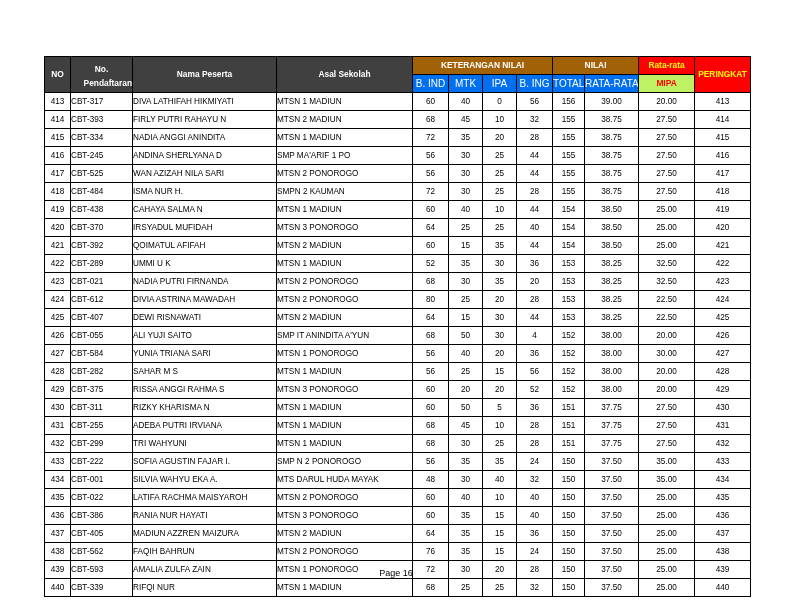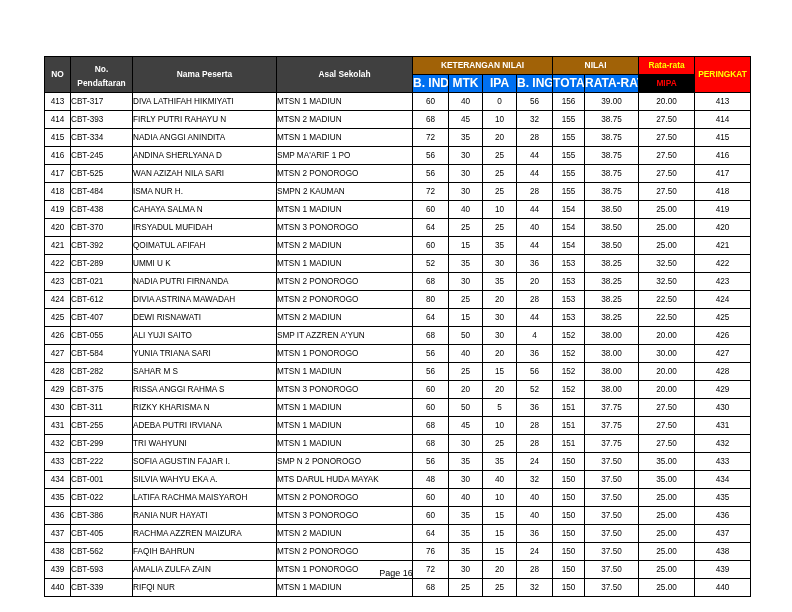--- a/index.html
+++ b/index.html
@@ -57,32 +57,32 @@
     font-size: 8.4px;
   }
   .hdr-red {
     background: #ff0000;
     color: #ffff00;
     font-weight: bold;
     text-align: center;
     font-size: 8.4px;
   }
   .hdr-yellow {
-    background: #000000;
+    background: #bef264;
     color: #ff0000;
     font-weight: bold;
     text-align: center;
     font-size: 8.4px;
   }
   .hdr-sub-blue {
     background: #0070f0;
     color: #ffffff;
-    font-weight: bold;
+    font-weight: normal;
     text-align: center;
-    font-size: 12px;
+    font-size: 10px;
   }
   .h-two { height: 36px; }
   .cell-c { text-align: center; }
   .cell-l { text-align: left; padding-left: 3px; }
   .footer {
     position: absolute;
     left: 0;
     top: 568px;
     width: 792px;
     text-align: center;
@@ -110,21 +110,21 @@
         <col style="width:32px">
         <col style="width:54px">
         <col style="width:56px">
         <col style="width:56px">
       </colgroup>
       <thead>
         <tr>
           <th class="hdr-green h-two" rowspan="2">NO</th>
           <th class="hdr-green h-two" rowspan="2">
             <div style="line-height:14px;margin-top:3px;">No.</div>
-            <div style="line-height:14px;">Pendaftaran</div>
+            <div style="line-height:14px;text-align:right;">Pendaftaran</div>
           </th>
           <th class="hdr-green h-two" rowspan="2">Nama Peserta</th>
           <th class="hdr-green h-two" rowspan="2">Asal Sekolah</th>
           <th class="hdr-blue" colspan="4">KETERANGAN NILAI</th>
           <th class="hdr-blue" colspan="2">NILAI</th>
           <th class="hdr-red">Rata-rata</th>
           <th class="hdr-red h-two" rowspan="2">PERINGKAT</th>
         </tr>
         <tr>
           <th class="hdr-sub-blue">B. IND</th>
@@ -316,21 +316,21 @@
             <td class="cell-c">44</td>
             <td class="cell-c">153</td>
             <td class="cell-c">38.25</td>
             <td class="cell-c">22.50</td>
             <td class="cell-c">425</td>
           </tr>
           <tr>
             <td class="cell-c">426</td>
             <td class="cell-l">CBT-055</td>
             <td class="cell-l">ALI YUJI SAITO</td>
-            <td class="cell-l">SMP IT AZZREN A'YUN</td>
+            <td class="cell-l">SMP IT ANINDITA A'YUN</td>
             <td class="cell-c">68</td>
             <td class="cell-c">50</td>
             <td class="cell-c">30</td>
             <td class="cell-c">4</td>
             <td class="cell-c">152</td>
             <td class="cell-c">38.00</td>
             <td class="cell-c">20.00</td>
             <td class="cell-c">426</td>
           </tr>
           <tr>
@@ -469,21 +469,21 @@
             <td class="cell-c">15</td>
             <td class="cell-c">40</td>
             <td class="cell-c">150</td>
             <td class="cell-c">37.50</td>
             <td class="cell-c">25.00</td>
             <td class="cell-c">436</td>
           </tr>
           <tr>
             <td class="cell-c">437</td>
             <td class="cell-l">CBT-405</td>
-            <td class="cell-l">RACHMA AZZREN MAIZURA</td>
+            <td class="cell-l">MADIUN AZZREN MAIZURA</td>
             <td class="cell-l">MTSN 2 MADIUN</td>
             <td class="cell-c">64</td>
             <td class="cell-c">35</td>
             <td class="cell-c">15</td>
             <td class="cell-c">36</td>
             <td class="cell-c">150</td>
             <td class="cell-c">37.50</td>
             <td class="cell-c">25.00</td>
             <td class="cell-c">437</td>
           </tr>

